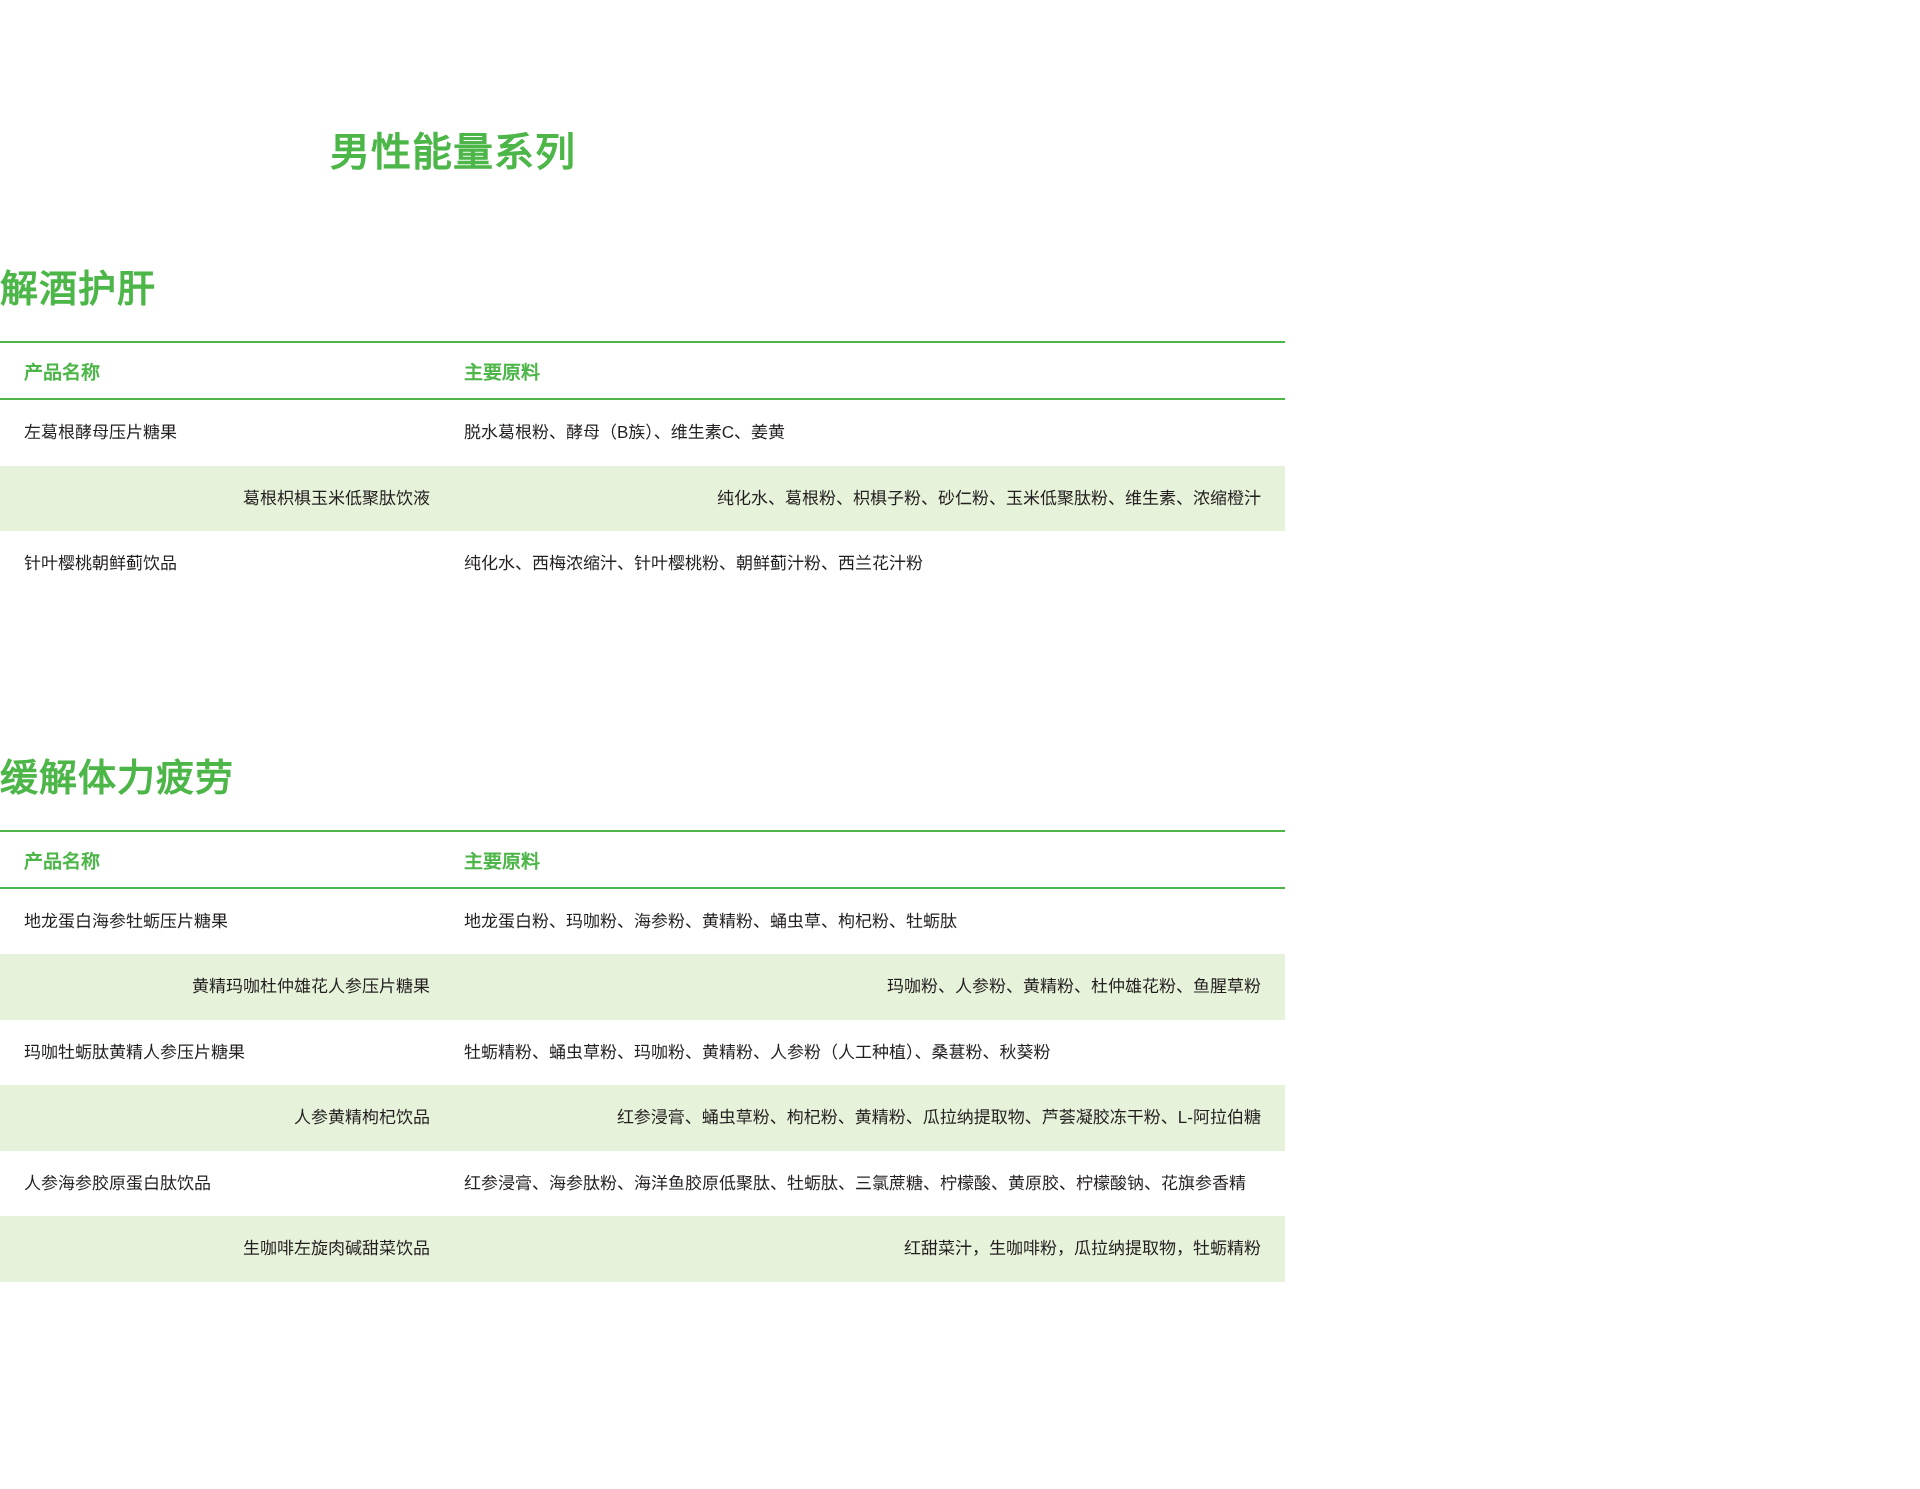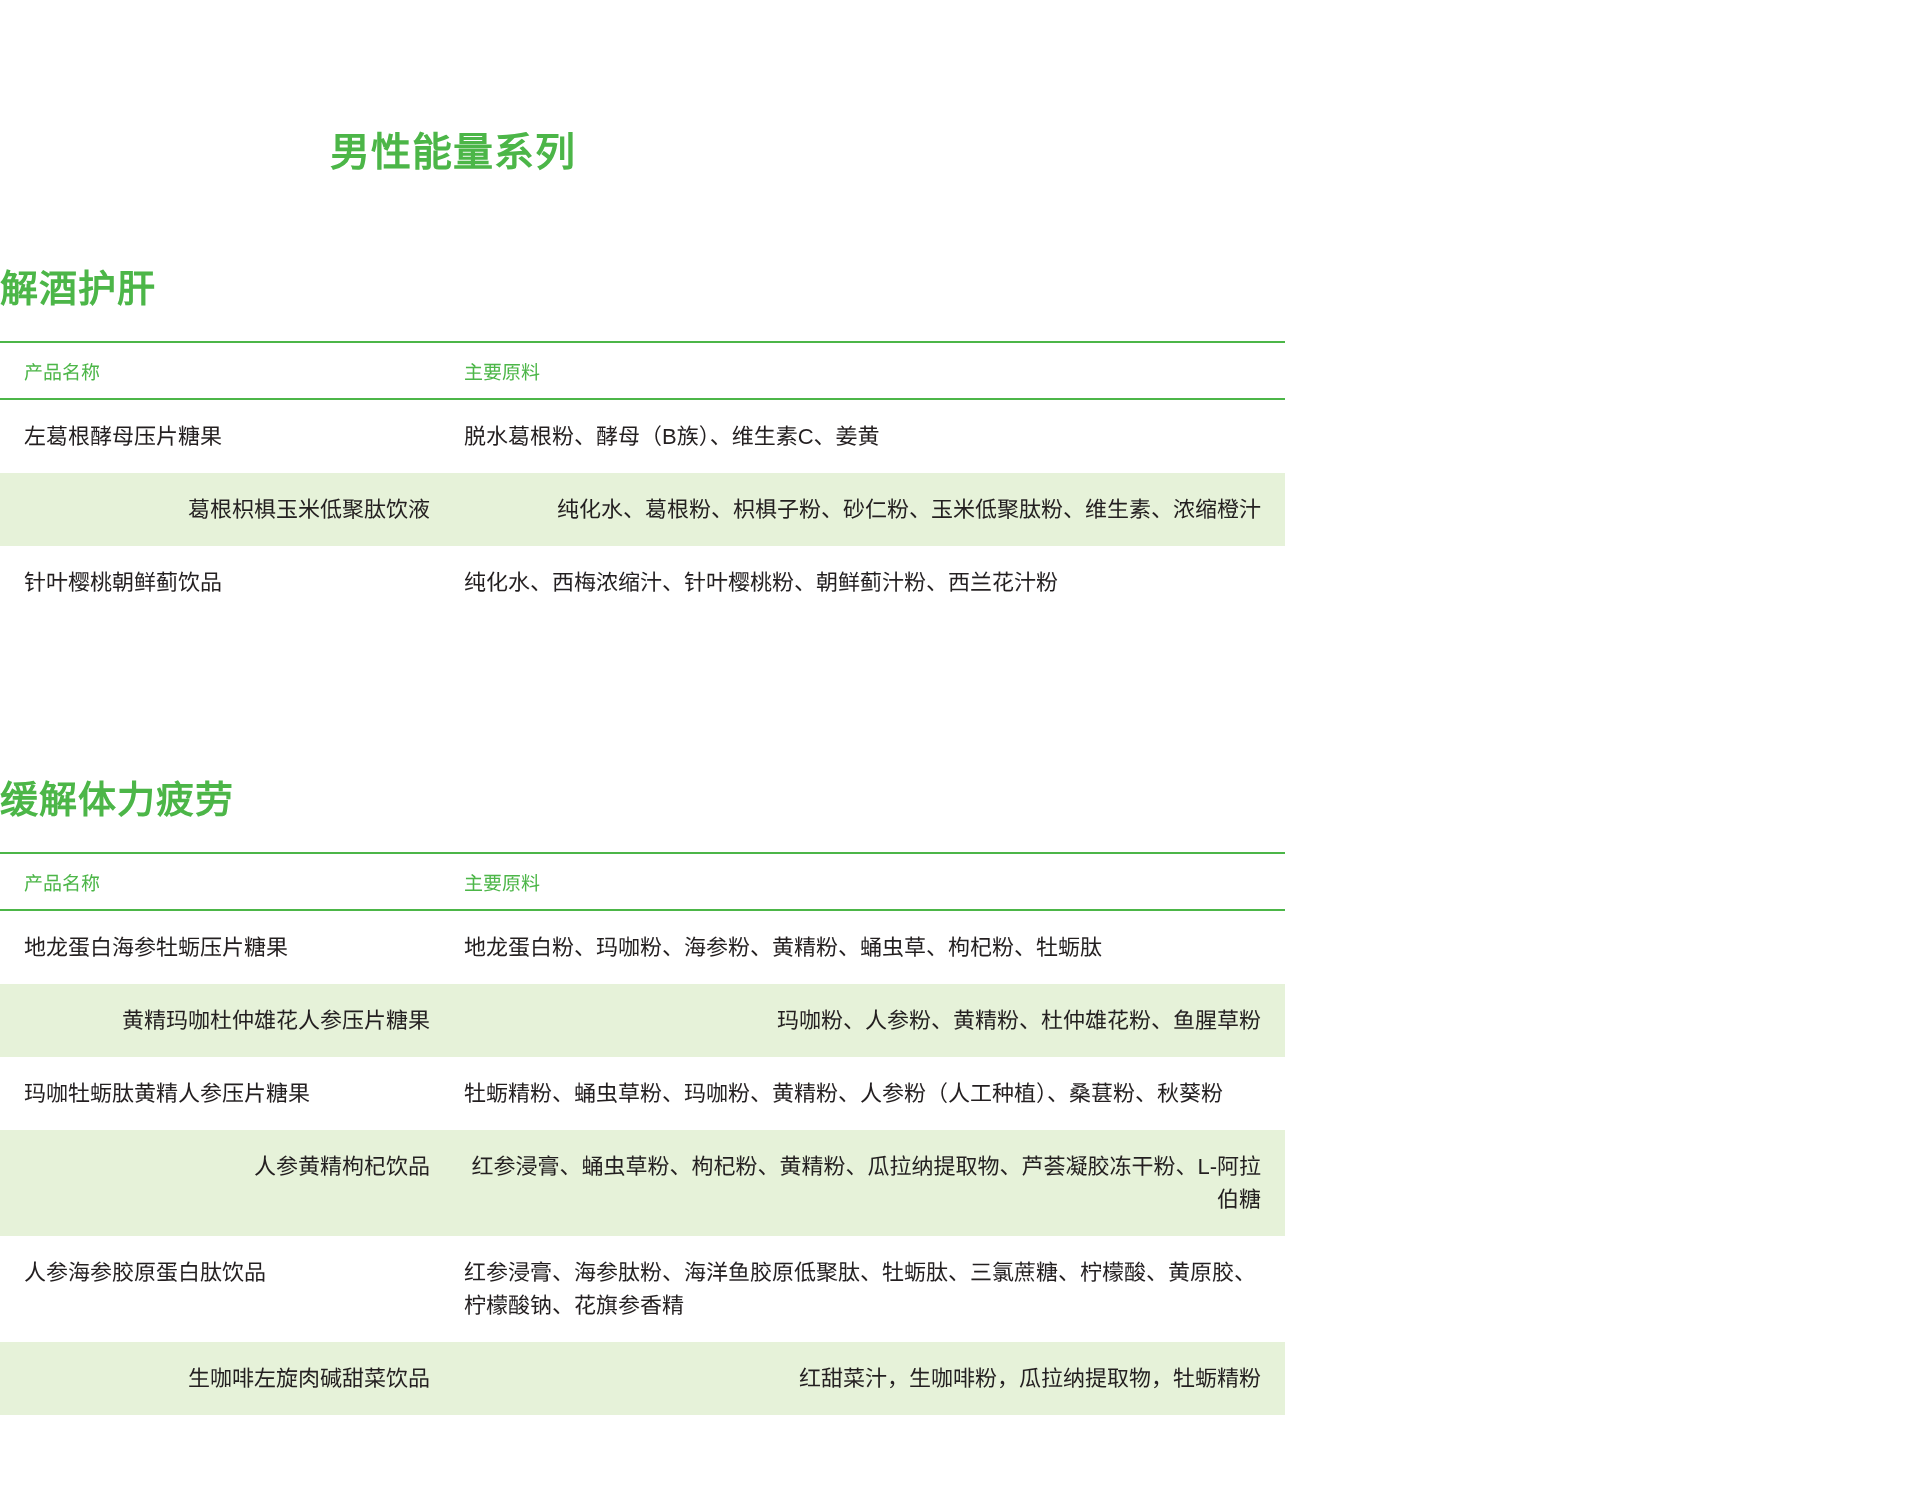--- a/index.html
+++ b/index.html
@@ -42,31 +42,31 @@
     letter-spacing: 1px;
   }
   table.ingredient-table {
     width: 1285px;
     border-collapse: collapse;
     table-layout: fixed;
   }
   table.ingredient-table thead th {
     text-align: left;
     font-size: 19px;
-    font-weight: normal;
+    font-weight: bold;
     color: #4cb648;
     padding: 14px 0 14px 24px;
     border-top: 2px solid #4cb648;
     border-bottom: 2px solid #4cb648;
     background: #ffffff;
   }
   table.ingredient-table col.c1 { width: 440px; }
   table.ingredient-table col.c2 { width: 845px; }
   table.ingredient-table tbody td {
-    font-size: 22px;
+    font-size: 17px;
     color: #231f20;
     line-height: 1.5;
     padding: 20px 24px 20px 24px;
     vertical-align: top;
   }
   table.ingredient-table tbody td.name { padding-left: 24px; }
   table.ingredient-table tbody tr.alt td {
     background: #e6f2d9;
     text-align: right;
   }

